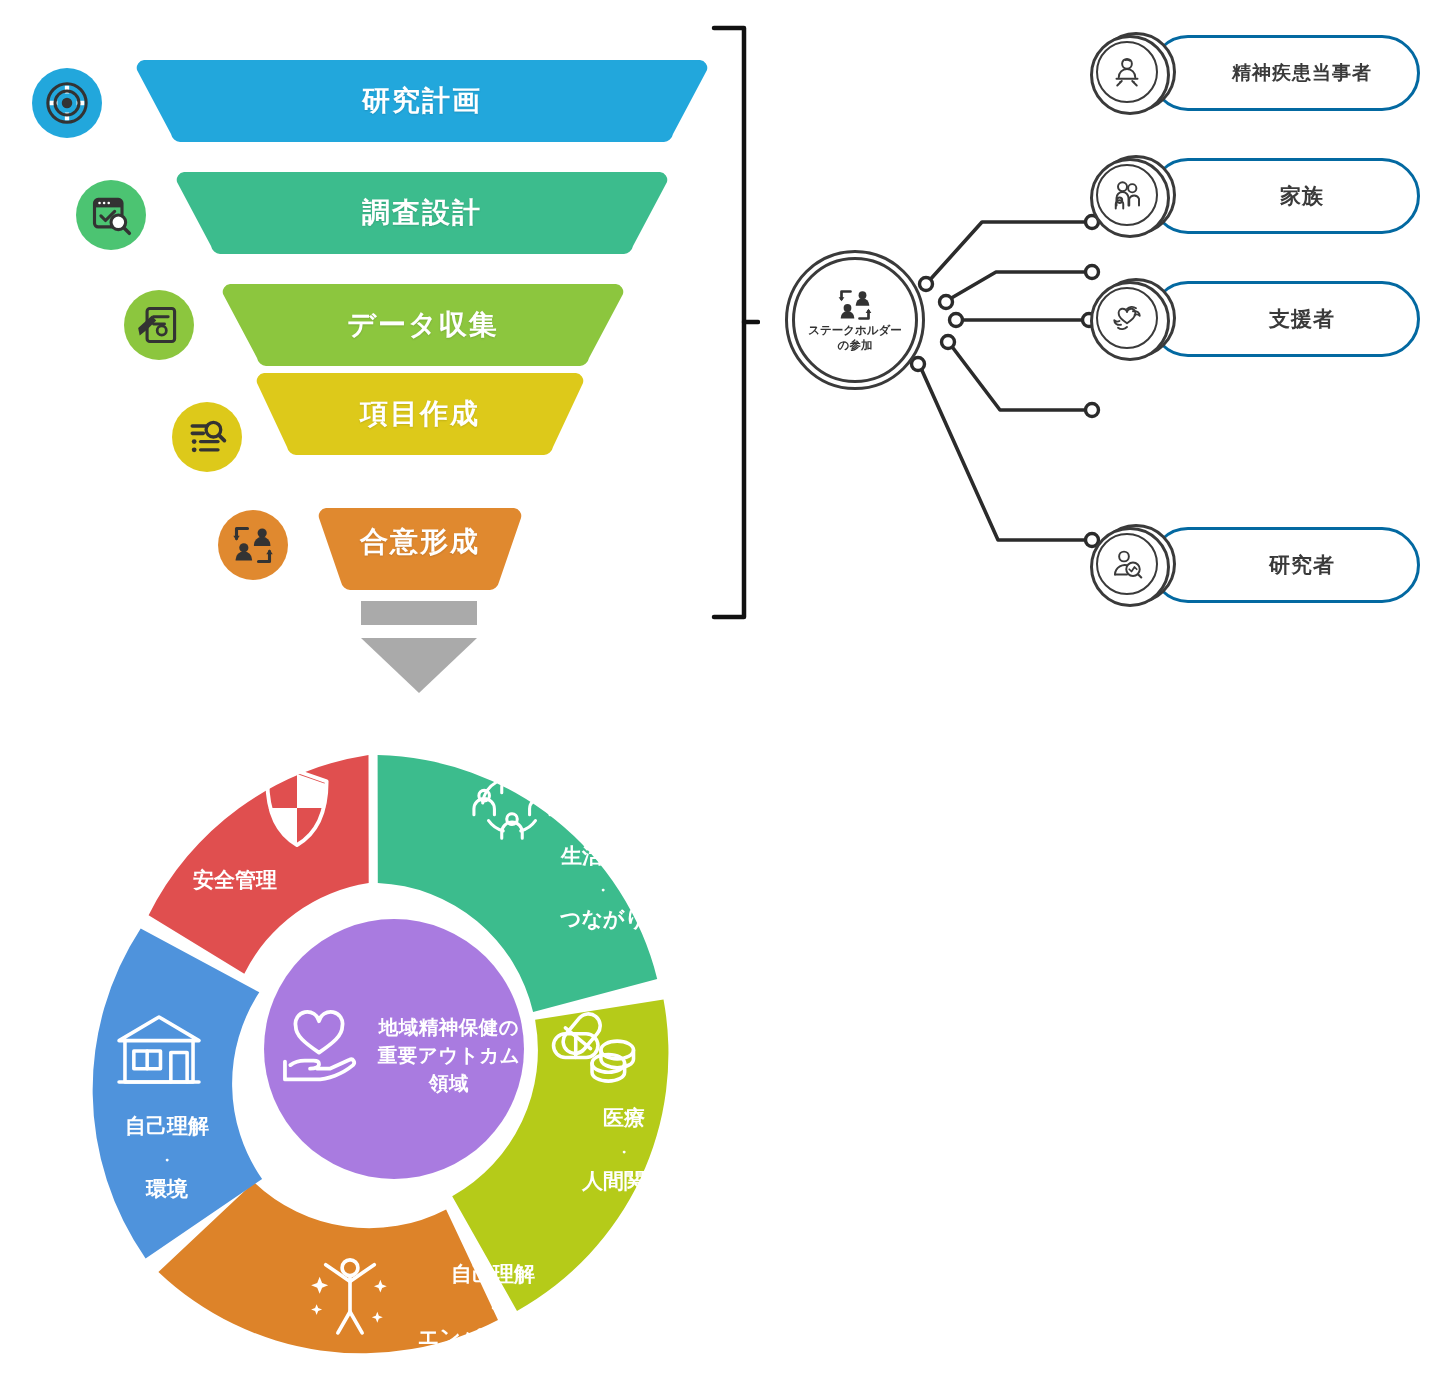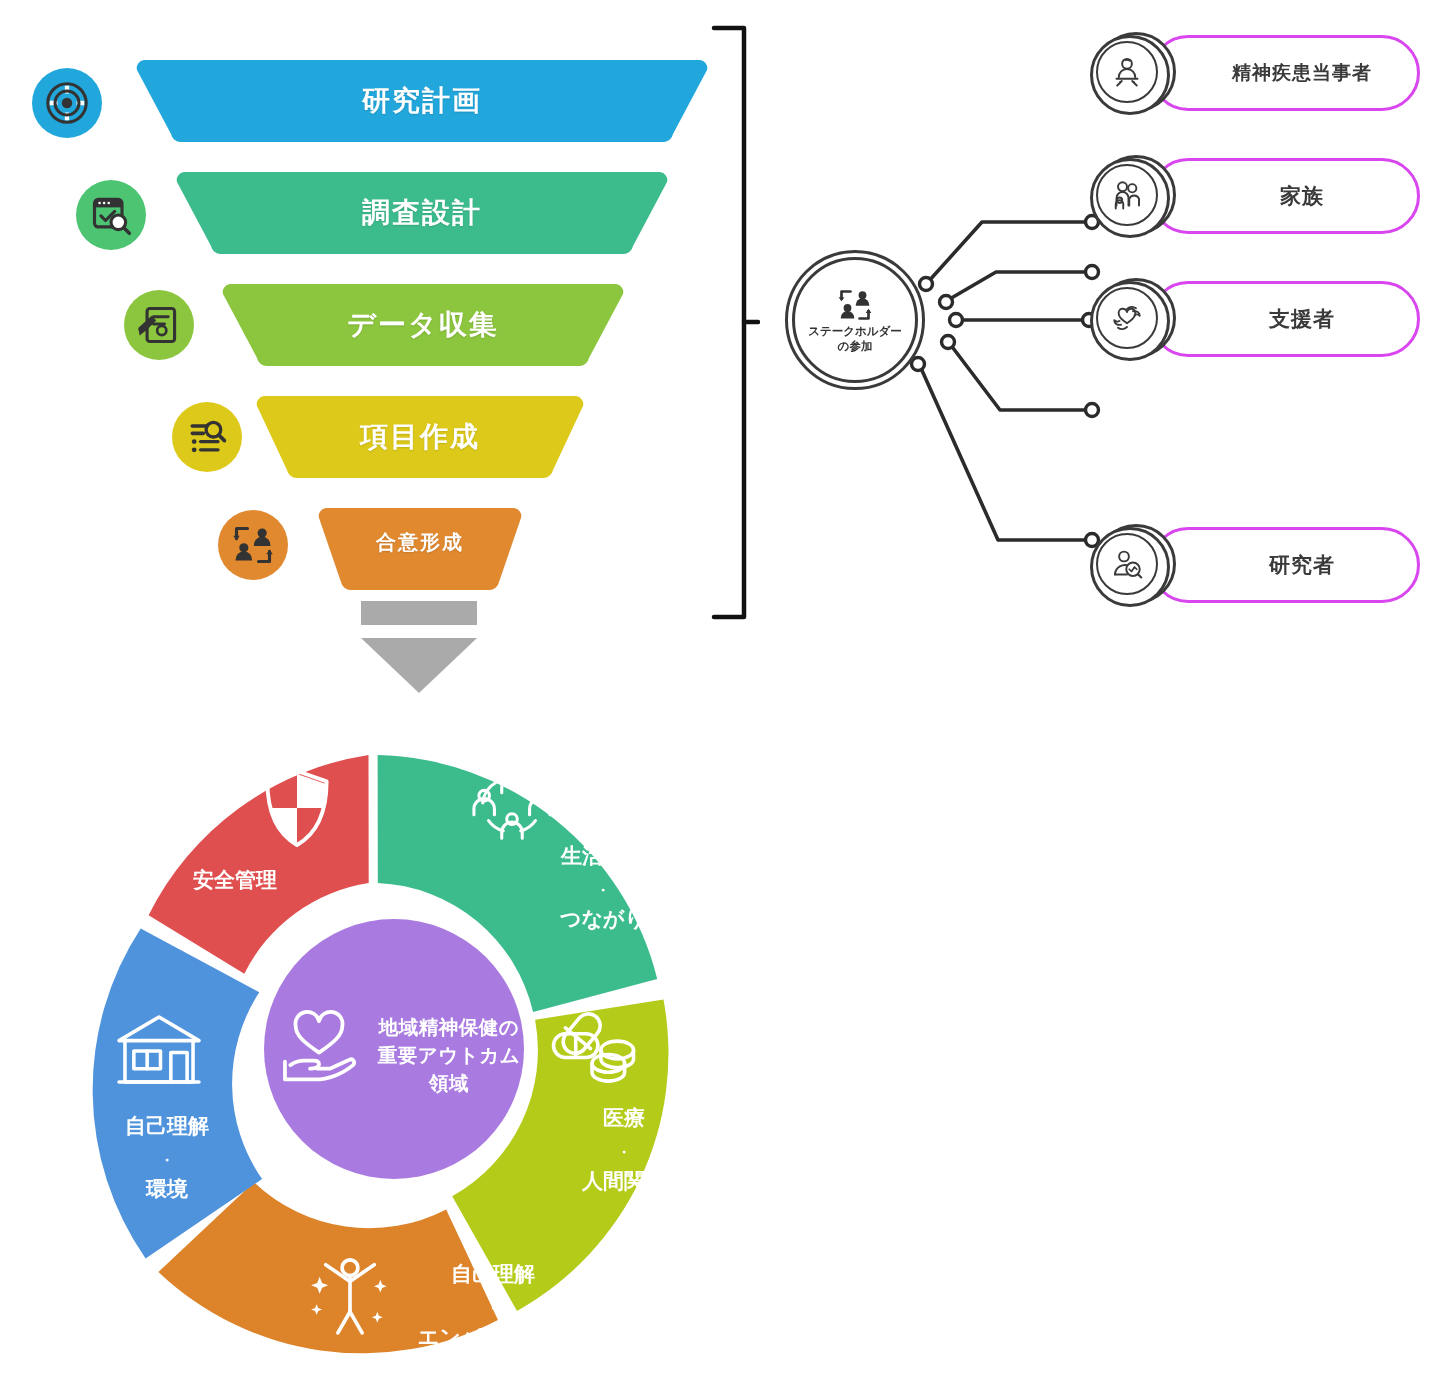--- a/index.html
+++ b/index.html
@@ -49,31 +49,32 @@
   .hub-outer {
     position: absolute; inset: 0;
     border: 3px solid #3a3a3a; border-radius: 50%;
   }
   .hub-inner {
     position: absolute; inset: 7px;
     border: 3px solid #3a3a3a; border-radius: 50%;
     display: flex; flex-direction: column;
     align-items: center; justify-content: center;
     background: #fff;
+    font-family: Liberation Mono, monospace;
   }
   .hub-label {
     font-size: 11.5px; font-weight: bold; color: #333;
     line-height: 1.25; text-align: center; margin-top: 3px;
   }
 
   .pill-row { position: absolute; height: 86px; }
   .pill-body {
     position: absolute; left: 60px; top: 3px;
     width: 270px; height: 76px;
-    border: 3px solid #d946ef;
+    border: 3px solid #0369a1;
     border-radius: 38px;
     background: #fff;
     display: flex; align-items: center; justify-content: center;
   }
   .pill-text {
     font-size: 21px; font-weight: bold; color: #3a3a3a;
     letter-spacing: 1px; padding-left: 34px;
   }
   .pill-badge {
     position: absolute; left: 0; top: 0;
@@ -176,21 +177,21 @@
     </div>
     <div class="stage-icon" style="left:124px; top:290px; width:70px; height:70px; background:#8CC63E;">
       <svg width="44" height="44" viewBox="0 0 48 48">
         <path d="M14 6 L38 6 A3 3 0 0 1 41 9 L41 39 A3 3 0 0 1 38 42 L14 42 A3 3 0 0 1 11 39 L11 9 A3 3 0 0 1 14 6 Z" fill="none" stroke="#333" stroke-width="3.4"></path>
         <path d="M18 15 L34 15 M18 23 L30 23" stroke="#333" stroke-width="3.2" stroke-linecap="round"></path>
         <circle cx="27" cy="30" r="5" fill="none" stroke="#333" stroke-width="3"></circle>
         <path d="M16 40 L6 48 L4 38 L22 22 L28 28 Z" fill="#333" transform="translate(-2,-4) scale(0.82)"></path>
       </svg>
     </div>
 
-    <div class="funnel-stage" style="left:256px; top:396px; width:328px; height:82px;">
+    <div class="funnel-stage" style="left:256px; top:373px; width:328px; height:82px;">
       <svg class="funnel-shape" width="328" height="82" viewBox="0 0 328 82">
         <path d="M8,0 L320,0 A8,8 0 0 1 327,10 L297,74 A10,10 0 0 1 288,82 L40,82 A10,10 0 0 1 31,74 L1,10 A8,8 0 0 1 8,0 Z" fill="#DDC91A"></path>
       </svg>
       <div class="funnel-label" style="position:absolute; left:0; top:0; width:328px; height:82px; display:flex; align-items:center; justify-content:center; font-size:28px;">項目作成</div>
     </div>
     <div class="stage-icon" style="left:172px; top:402px; width:70px; height:70px; background:#DDC91A;">
       <svg width="44" height="44" viewBox="0 0 48 48">
         <path d="M8 12 L24 12 M8 20 L20 20" stroke="#333" stroke-width="4" stroke-linecap="round"></path>
         <circle cx="10" cy="29" r="2.6" fill="#333"></circle>
           <path d="M17 29 L36 29" stroke="#333" stroke-width="3.6" stroke-linecap="round"></path>
@@ -198,21 +199,21 @@
           <path d="M17 38 L36 38" stroke="#333" stroke-width="3.6" stroke-linecap="round"></path>
         <circle cx="31" cy="16" r="8" fill="none" stroke="#333" stroke-width="3.6"></circle>
         <path d="M37 22 L43 28" stroke="#333" stroke-width="4" stroke-linecap="round"></path>
       </svg>
     </div>
 
     <div class="funnel-stage" style="left:318px; top:508px; width:204px; height:82px;">
       <svg class="funnel-shape" width="204" height="82" viewBox="0 0 204 82">
         <path d="M8,0 L196,0 A8,8 0 0 1 203,10 L181,74 A10,10 0 0 1 172,82 L32,82 A10,10 0 0 1 23,74 L1,10 A8,8 0 0 1 8,0 Z" fill="#E0892F"></path>
       </svg>
-      <div class="funnel-label" style="position:absolute; left:0; top:0; width:204px; height:68px; display:flex; align-items:center; justify-content:center; font-size:20px;">合意形成</div>
+      <div class="funnel-label" style="position:absolute; left:0; top:0; width:204px; height:68px; display:flex; align-items:center; justify-content:center; font-size:28px;">合意形成</div>
     </div>
     <div class="stage-icon" style="left:218px; top:510px; width:70px; height:70px; background:#E0892F;">
       <svg width="44" height="44" viewBox="0 0 48 48">
         <circle cx="34" cy="11" r="5" fill="#333"></circle>
         <path d="M25 24 A9 9 0 0 1 43 24 L43 25 L25 25 Z" fill="#333"></path>
         <circle cx="14" cy="27" r="5" fill="#333"></circle>
         <path d="M5 40 A9 9 0 0 1 23 40 L23 41 L5 41 Z" fill="#333"></path>
         <path d="M18 6 L6 6 L6 17" fill="none" stroke="#333" stroke-width="3.4" stroke-linecap="round" stroke-linejoin="round"></path>
         <path d="M2.5 14 L6 19 L9.5 14" fill="#333"></path>
         <path d="M30 42 L42 42 L42 31" fill="none" stroke="#333" stroke-width="3.4" stroke-linecap="round" stroke-linejoin="round"></path>

